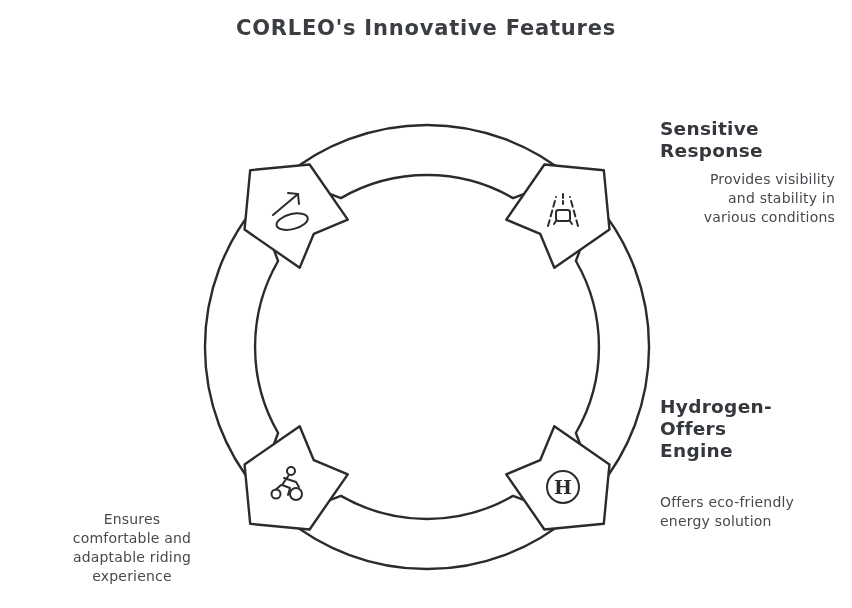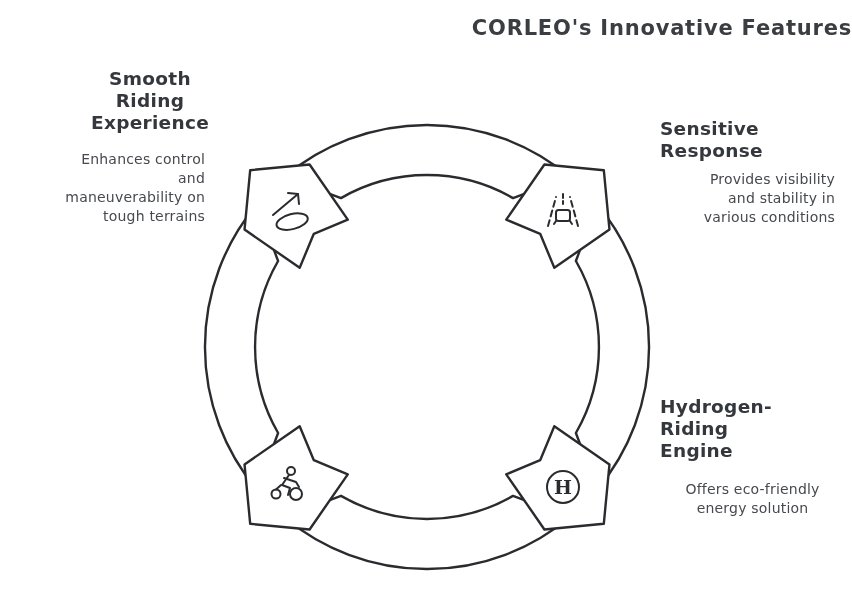--- a/index.html
+++ b/index.html
@@ -4,37 +4,37 @@
 <style>
   html,body{margin:0;padding:0;}
   body{
     width:852px;height:608px;position:relative;overflow:hidden;
     background:#ffffff;
     font-family:"DejaVu Sans","Liberation Sans",sans-serif;
   }
   .stage{position:absolute;inset:0;width:852px;height:608px;}
   .title{
     position:absolute;top:16px;left:0;width:852px;
-    text-align:right;font-size:21px;font-weight:bold;
+    text-align:center;font-size:21px;font-weight:bold;
     color:#3a3d42;letter-spacing:0.8px;
   }
   .heading{
     position:absolute;font-weight:bold;font-size:18.5px;line-height:22px;
     color:#34373c;white-space:pre-line;letter-spacing:0.3px;
   }
   .desc{
     position:absolute;font-size:14px;line-height:19px;
     color:#46494e;white-space:pre-line;letter-spacing:0.2px;
   }
   .h-smooth{left:65px;top:68px;width:170px;text-align:center;}
   .d-smooth{left:45px;top:150px;width:160px;text-align:right;}
   .h-sensitive{left:660px;top:118px;width:170px;text-align:left;}
   .d-sensitive{left:660px;top:170px;width:175px;text-align:right;}
   .h-hydrogen{left:660px;top:396px;width:175px;text-align:left;}
-  .d-hydrogen{left:660px;top:480px;width:185px;text-align:center;}
+  .d-hydrogen{left:660px;top:493px;width:185px;text-align:left;}
   .h-ergonomic{left:66px;top:453px;width:140px;text-align:center;}
   .d-ergonomic{left:57px;top:510px;width:150px;text-align:center;}
   svg .seg{fill:#ffffff;stroke:#2a2b2e;stroke-width:2.4;stroke-linejoin:round;}
   svg .badge{fill:#ffffff;stroke:#2a2b2e;stroke-width:2.4;stroke-linejoin:round;}
   svg .ico{stroke:#2a2b2e;stroke-width:2;fill:none;stroke-linecap:round;stroke-linejoin:round;}
   svg text.hletter{font-family:"DejaVu Serif","Liberation Serif",serif;font-size:19px;font-weight:bold;fill:#2a2b2e;}
 </style>
 </head>
 <body>
 
@@ -91,34 +91,31 @@
         <circle class="ico" cx="3" cy="-14" r="4"></circle>
         <path class="ico" d="M1,-10 L-6,0 L2,3 L0,10"></path>
         <path class="ico" d="M-4,-7 L8,-3 L11,2"></path>
         <circle class="ico" cx="8" cy="9" r="6"></circle>
         <circle class="ico" cx="-12" cy="9" r="4.5"></circle>
         <path class="ico" d="M-12,4.5 L-7,0"></path>
       </g>
     </g>
   </svg>
 
-  <div class="heading h-smooth">Smooth
-Riding
-Experience</div>
-  <div class="desc d-smooth">Enhances control
-and
-maneuverability on
-tough terrains</div>
 
   <div class="heading h-sensitive">Sensitive
 Response</div>
   <div class="desc d-sensitive">Provides visibility
 and stability in
 various conditions</div>
 
   <div class="heading h-hydrogen">Hydrogen-
-Riding
+Offers
 Engine</div>
   <div class="desc d-hydrogen">Offers eco-friendly
 energy solution</div>
 
+  <div class="desc d-ergonomic">Ensures
+comfortable and
+adaptable riding
+experience</div>
 
 </div>
 
 </body></html>

